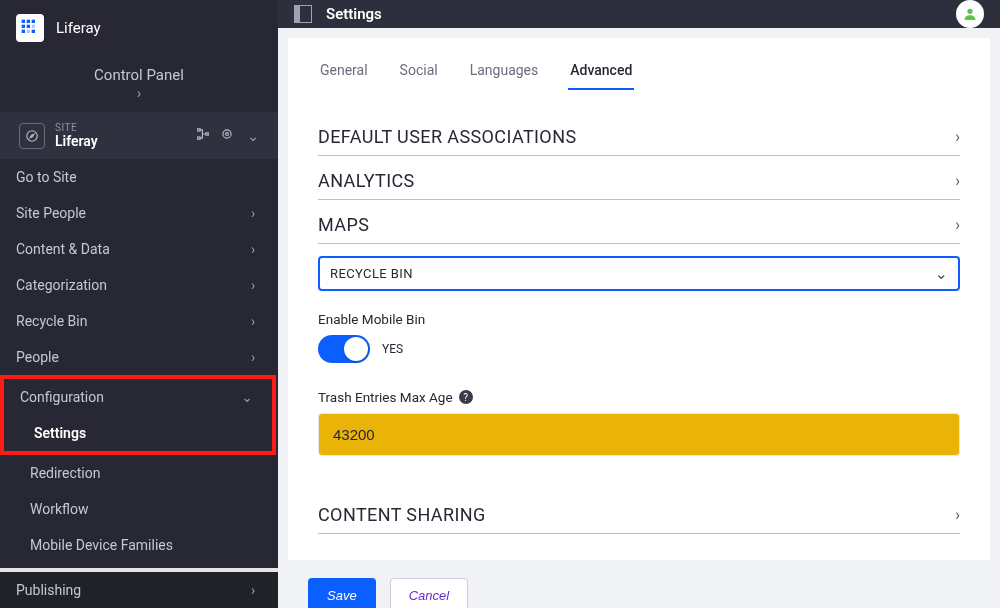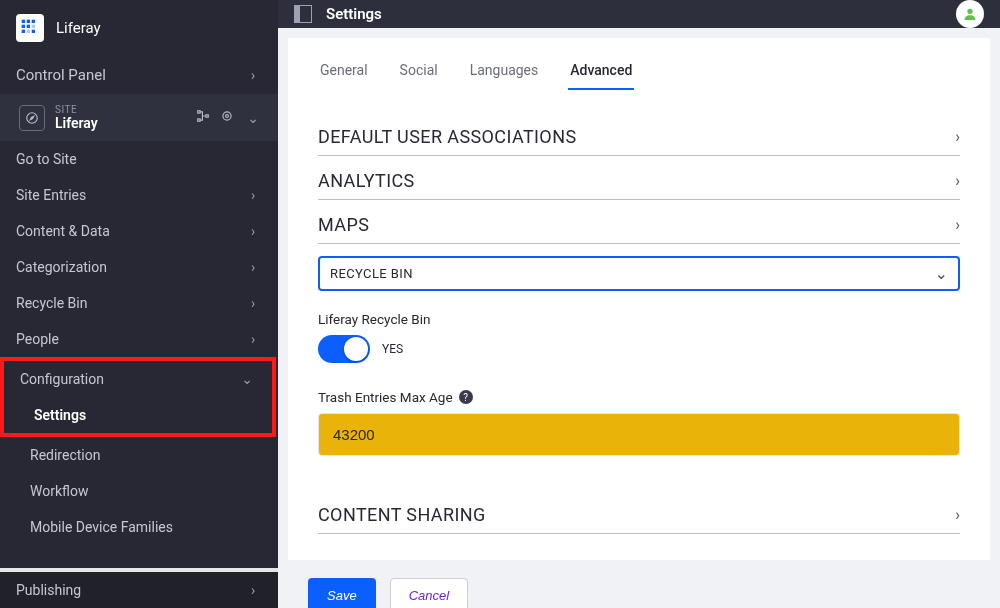--- a/index.html
+++ b/index.html
@@ -6,21 +6,21 @@
     body { font-family: -apple-system, BlinkMacSystemFont, "Segoe UI", Roboto, sans-serif; width:1000px; height:608px; overflow:hidden; }
     .app { display:flex; width:100%; height:100%; }
     
     .sidebar { width:278px; background:#272833; color:#c6c7d1; display:flex; flex-direction:column; font-size:14px; }
     .brand { display:flex; align-items:center; padding:14px 16px; gap:12px; color:#fff; }
     .brand-logo { width:28px; height:28px; background:#fff; border-radius:4px; display:flex; align-items:center; justify-content:center; }
     .brand-logo svg { width:20px; height:20px; }
     .brand-text { font-size:15px; }
     .side-row { display:flex; align-items:center; padding:10px 16px; color:#c6c7d1; cursor:pointer; position:relative; }
     .side-row .lbl { flex:1; }
-    .side-row.heading { font-size:15px; }
+    .side-row.heading { font-size:15px;flex-direction:column; }
     .chev { width:18px; text-align:center; color:#9a9ba8; }
     .site-row { display:flex; align-items:center; padding:10px 16px; gap:10px; background:#30313f; border-left:3px solid #30313f; }
     .site-icon { width:26px; height:26px; border:1px solid #6b6c7a; border-radius:4px; display:flex; align-items:center; justify-content:center; color:#b8b9c6;}
     .site-info { flex:1; }
     .site-kicker { font-size:10px; letter-spacing:0.5px; color:#8f90a2; }
     .site-name { font-size:14px; color:#fff; font-weight:600; }
     .site-actions { display:flex; gap:10px; color:#b8b9c6; align-items:center; }
     .side-sub { padding:10px 16px 10px 30px; color:#c6c7d1; cursor:pointer; }
     .side-sub.active { color:#fff; font-weight:600; }
     .highlight-box { border:4px solid #ff1a1a; margin:0 2px 0 0; }
@@ -117,21 +117,21 @@
             </svg></span>
         <span class="chev">⌄</span>
       </span>
     </div>
 
     <div class="side-row">
       <span class="lbl">Go to Site</span>
     </div>
 
     <div class="side-row">
-        <span class="lbl">Site Entries</span>
+        <span class="lbl">Site People</span>
         <span class="chev">›</span>
       </div>
     <div class="side-row">
         <span class="lbl">Content &amp; Data</span>
         <span class="chev">›</span>
       </div>
     <div class="side-row">
         <span class="lbl">Categorization</span>
         <span class="chev">›</span>
       </div>
@@ -197,21 +197,21 @@
         <span class="section-label">MAPS</span>
         <span class="section-chev">›</span>
       </div>
 
       <div class="recycle-panel">
         <span class="section-label">RECYCLE BIN</span>
         <span class="section-chev">⌄</span>
       </div>
 
       <div class="recycle-body">
-        <div class="field-label">Liferay Recycle Bin</div>
+        <div class="field-label">Enable Mobile Bin</div>
         <div class="toggle-wrap">
           <div class="toggle">
               <div class="knob"></div>
             </div>
           <span class="toggle-text">YES</span>
         </div>
 
         <div class="field-label">
           <span>Trash Entries Max Age</span>
           <span class="help-icon">?</span>

